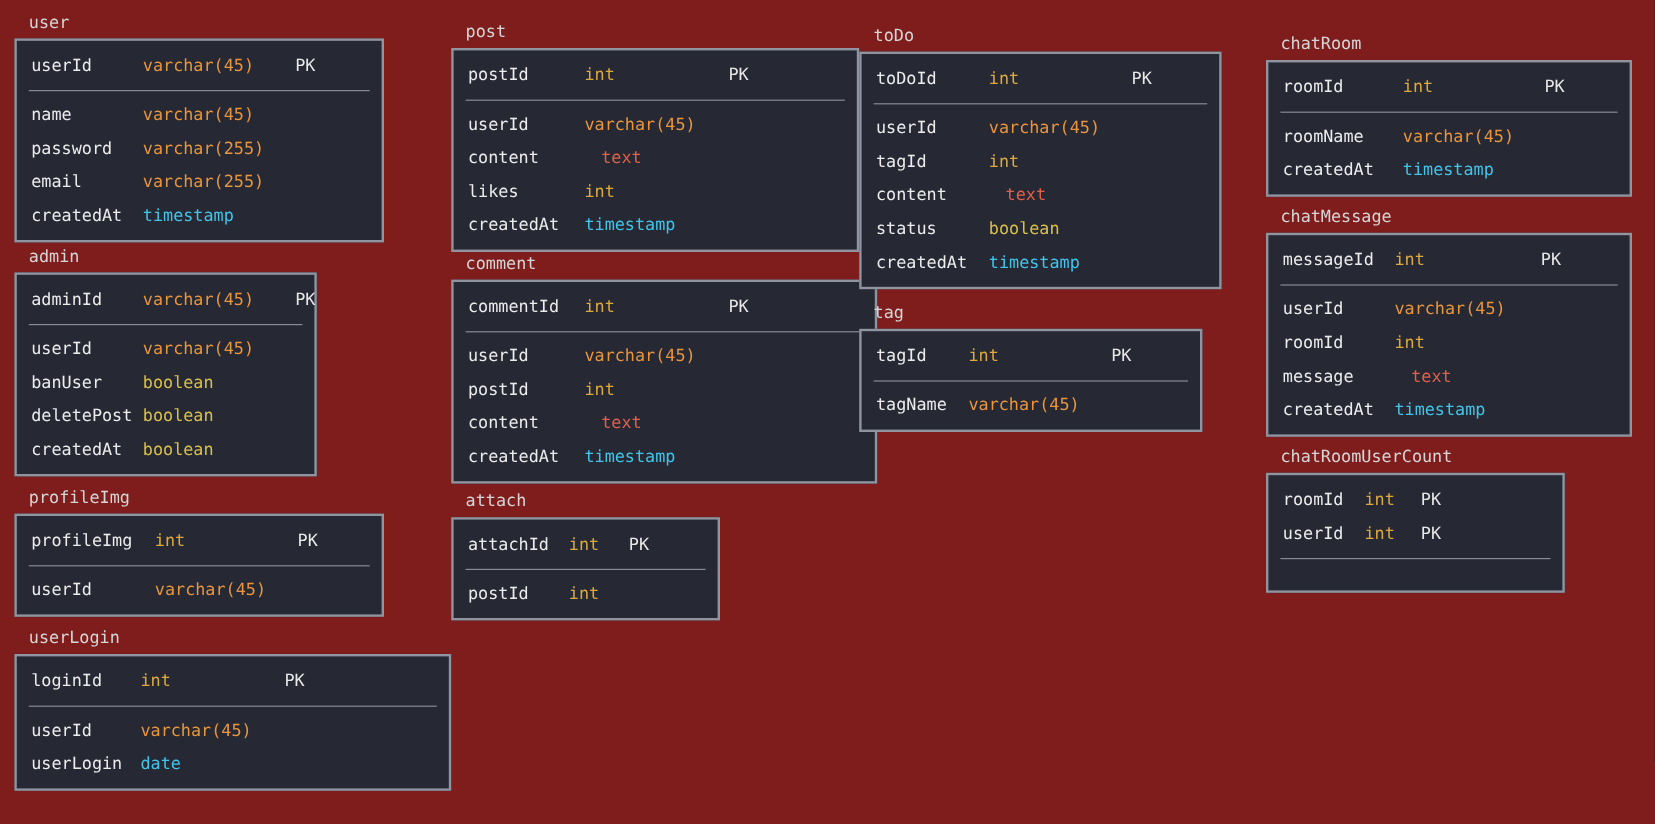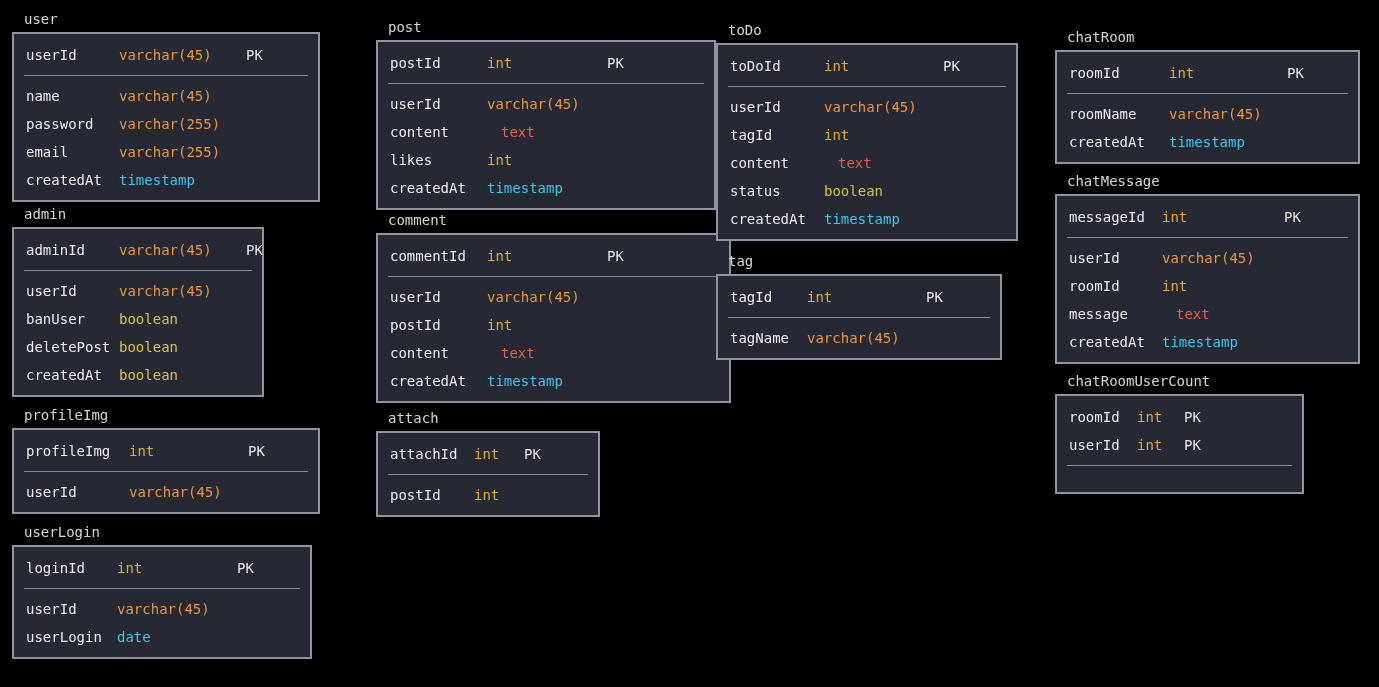--- a/index.html
+++ b/index.html
@@ -1,19 +1,19 @@
 <!DOCTYPE html>
 <html><head>
 <meta charset="utf-8">
 <style>
   * { margin:0; padding:0; box-sizing:border-box; }
   html,body { background:#1f212a; }
   .canvas {
     position:relative; width:1379px; height:687px;
-    background:#000000; overflow:hidden;
+    background:#7f1d1d; overflow:hidden;
     font-family:"DejaVu Sans Mono","Liberation Mono",monospace;
     font-size:14px; color:#ececec;
   }
   .table { position:absolute; }
   .tbl-title {
     color:#d6d6d6; height:21px; line-height:17px; padding-left:12px;
     white-space:nowrap;
   }
   .tbl-box {
     background:#262833; border:2px solid #9094a0;
@@ -117,21 +117,21 @@
       <div class="divider"></div>
       <div class="body-section">
         <div class="row">
           <span class="fname">userId</span>
           <span class="ftype t-varchar">varchar(45)</span>
         </div>
       </div>
     </div>
   </section>
 
-  <section class="table" style="left:12px;top:524px;width:300px;--c1:91px;--c2:120px">
+  <section class="table" style="left:12px;top:524px;width:364px;--c1:91px;--c2:120px">
     <div class="tbl-title">userLogin</div>
     <div class="tbl-box">
       <div class="pk-section">
         <div class="row">
           <span class="fname">loginId</span>
           <span class="ftype t-int">int</span>
           <span class="fkey">PK</span>
         </div>
       </div>
       <div class="divider"></div>

